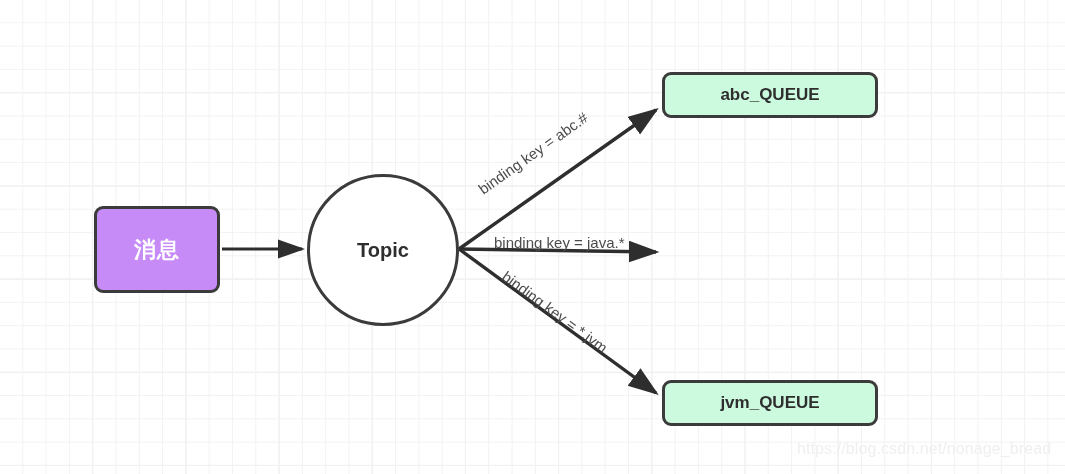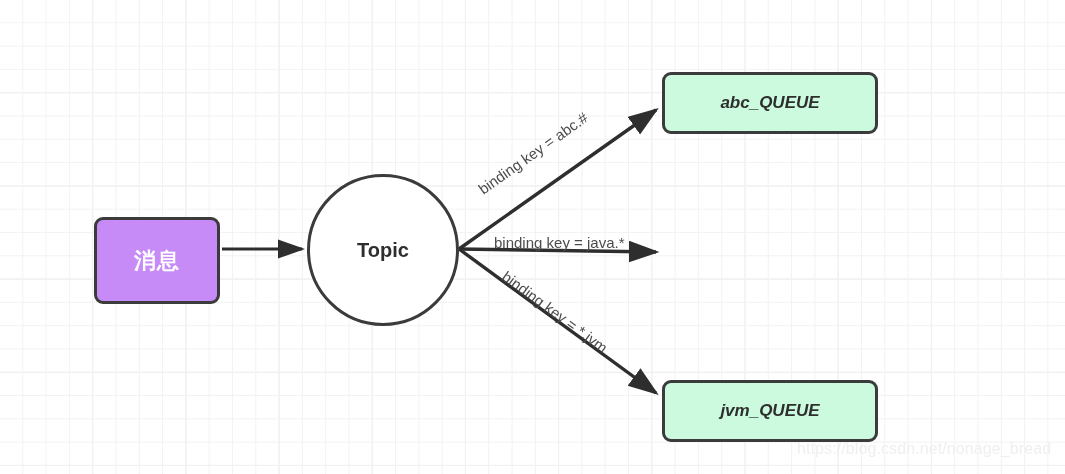--- a/index.html
+++ b/index.html
@@ -29,21 +29,21 @@
   .node {
     position: absolute;
     box-sizing: border-box;
     display: flex;
     align-items: center;
     justify-content: center;
     border: 3px solid #3b3b3b;
   }
   .msg-box {
     left: 94px;
-    top: 217px;
+    top: 206px;
     width: 126px;
     height: 87px;
     border-radius: 9px;
     background: #c78bf8;
   }
   .msg-box .label {
     color: #ffffff;
     font-size: 22px;
     font-weight: bold;
     letter-spacing: 1px;
@@ -60,24 +60,23 @@
   }
   .exchange-circle .label {
     color: #2e2e2e;
     font-size: 20px;
     font-weight: bold;
     text-align: center;
   }
   .queue-box {
     left: 662px;
     width: 216px;
-    height: 62px;
+    height: 46px;
     border-radius: 9px;
     background: #ccfade;
-    font-style: italic;
   }
   .queue-box .label {
     color: #2e2e2e;
     font-size: 17px;
     font-weight: bold;
   }
   #queue-abc  { top: 72px; }
   #queue-java { top: 222px; }
   #queue-jvm  { top: 380px; }
 

